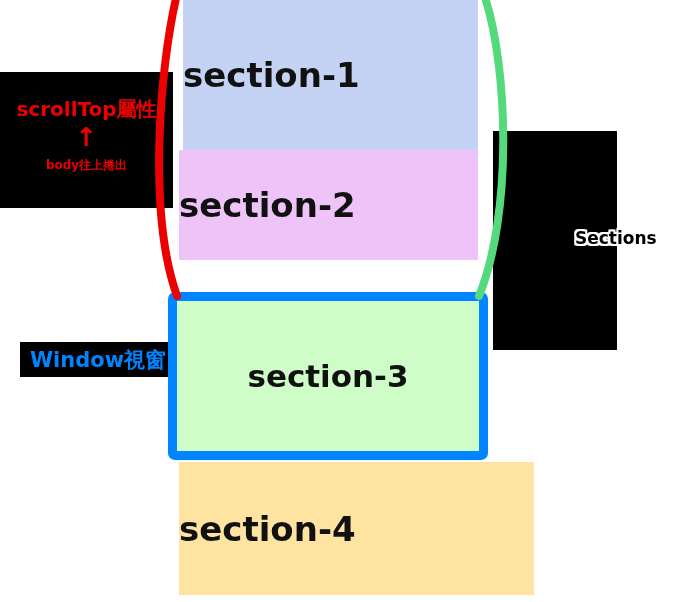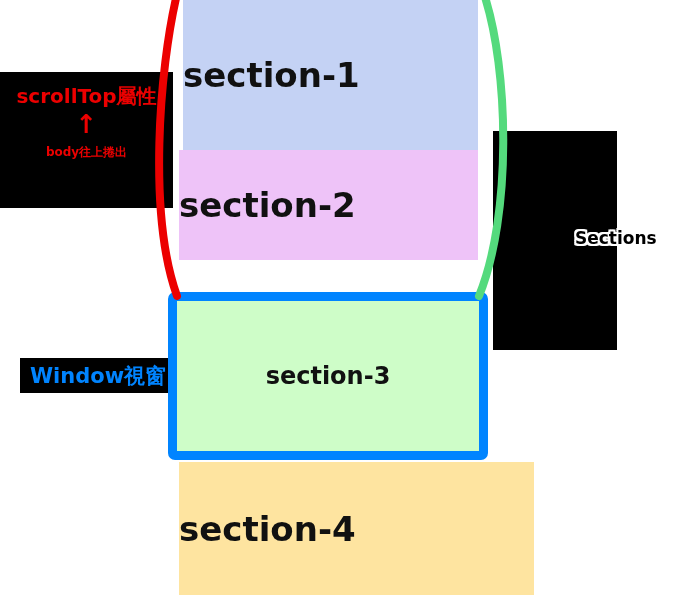--- a/index.html
+++ b/index.html
@@ -13,35 +13,35 @@
     font-weight:bold;font-size:34px;color:#111111;letter-spacing:0px;
   }
   .sec1{left:183px;top:0;width:295px;height:150px;background:#c4d2f4;}
   .sec2{left:179px;top:150px;width:299px;height:110px;background:#eec3f8;}
   .sec4{left:179px;top:462px;width:355px;height:133px;background:#fee4a0;}
   
   .window-box{
     position:absolute;left:168px;top:292px;width:320px;height:168px;
     background:#cefdc8;border:9px solid #0084ff;border-radius:7px;
     box-sizing:border-box;display:flex;align-items:center;justify-content:center;
-    font-weight:bold;font-size:24px;color:#111111;z-index:3;
+    font-weight:bold;font-size:31px;color:#111111;z-index:3;
   }
   
   .scrolltop-note{
     position:absolute;left:0;top:72px;width:173px;height:136px;background:#000000;
     color:#ec0000;font-weight:bold;text-align:center;z-index:2;
     display:flex;flex-direction:column;align-items:center;justify-content:flex-start;
-    padding-top:13px;box-sizing:border-box;
+    padding-top:26px;box-sizing:border-box;
   }
   .scrolltop-note .title{font-size:20px;line-height:22px;white-space:nowrap;}
   .scrolltop-note .up-arrow{font-size:26px;line-height:34px;height:34px;}
   .scrolltop-note .desc{font-size:12px;line-height:22px;white-space:nowrap;}
   
   .window-note{
-    position:absolute;left:20px;top:358px;width:156px;height:35px;background:#000000;
+    position:absolute;left:20px;top:342px;width:156px;height:35px;background:#000000;
     display:flex;align-items:center;justify-content:center;z-index:2;
   }
   .window-note span{color:#0084ff;font-weight:bold;font-size:21px;white-space:nowrap;}
   
   .sections-note{
     position:absolute;left:493px;top:131px;width:124px;height:219px;background:#000000;z-index:2;
   }
   .sections-note .outlined{
     position:absolute;left:82px;top:97px;
     color:#000000;font-weight:bold;font-size:17px;white-space:nowrap;

